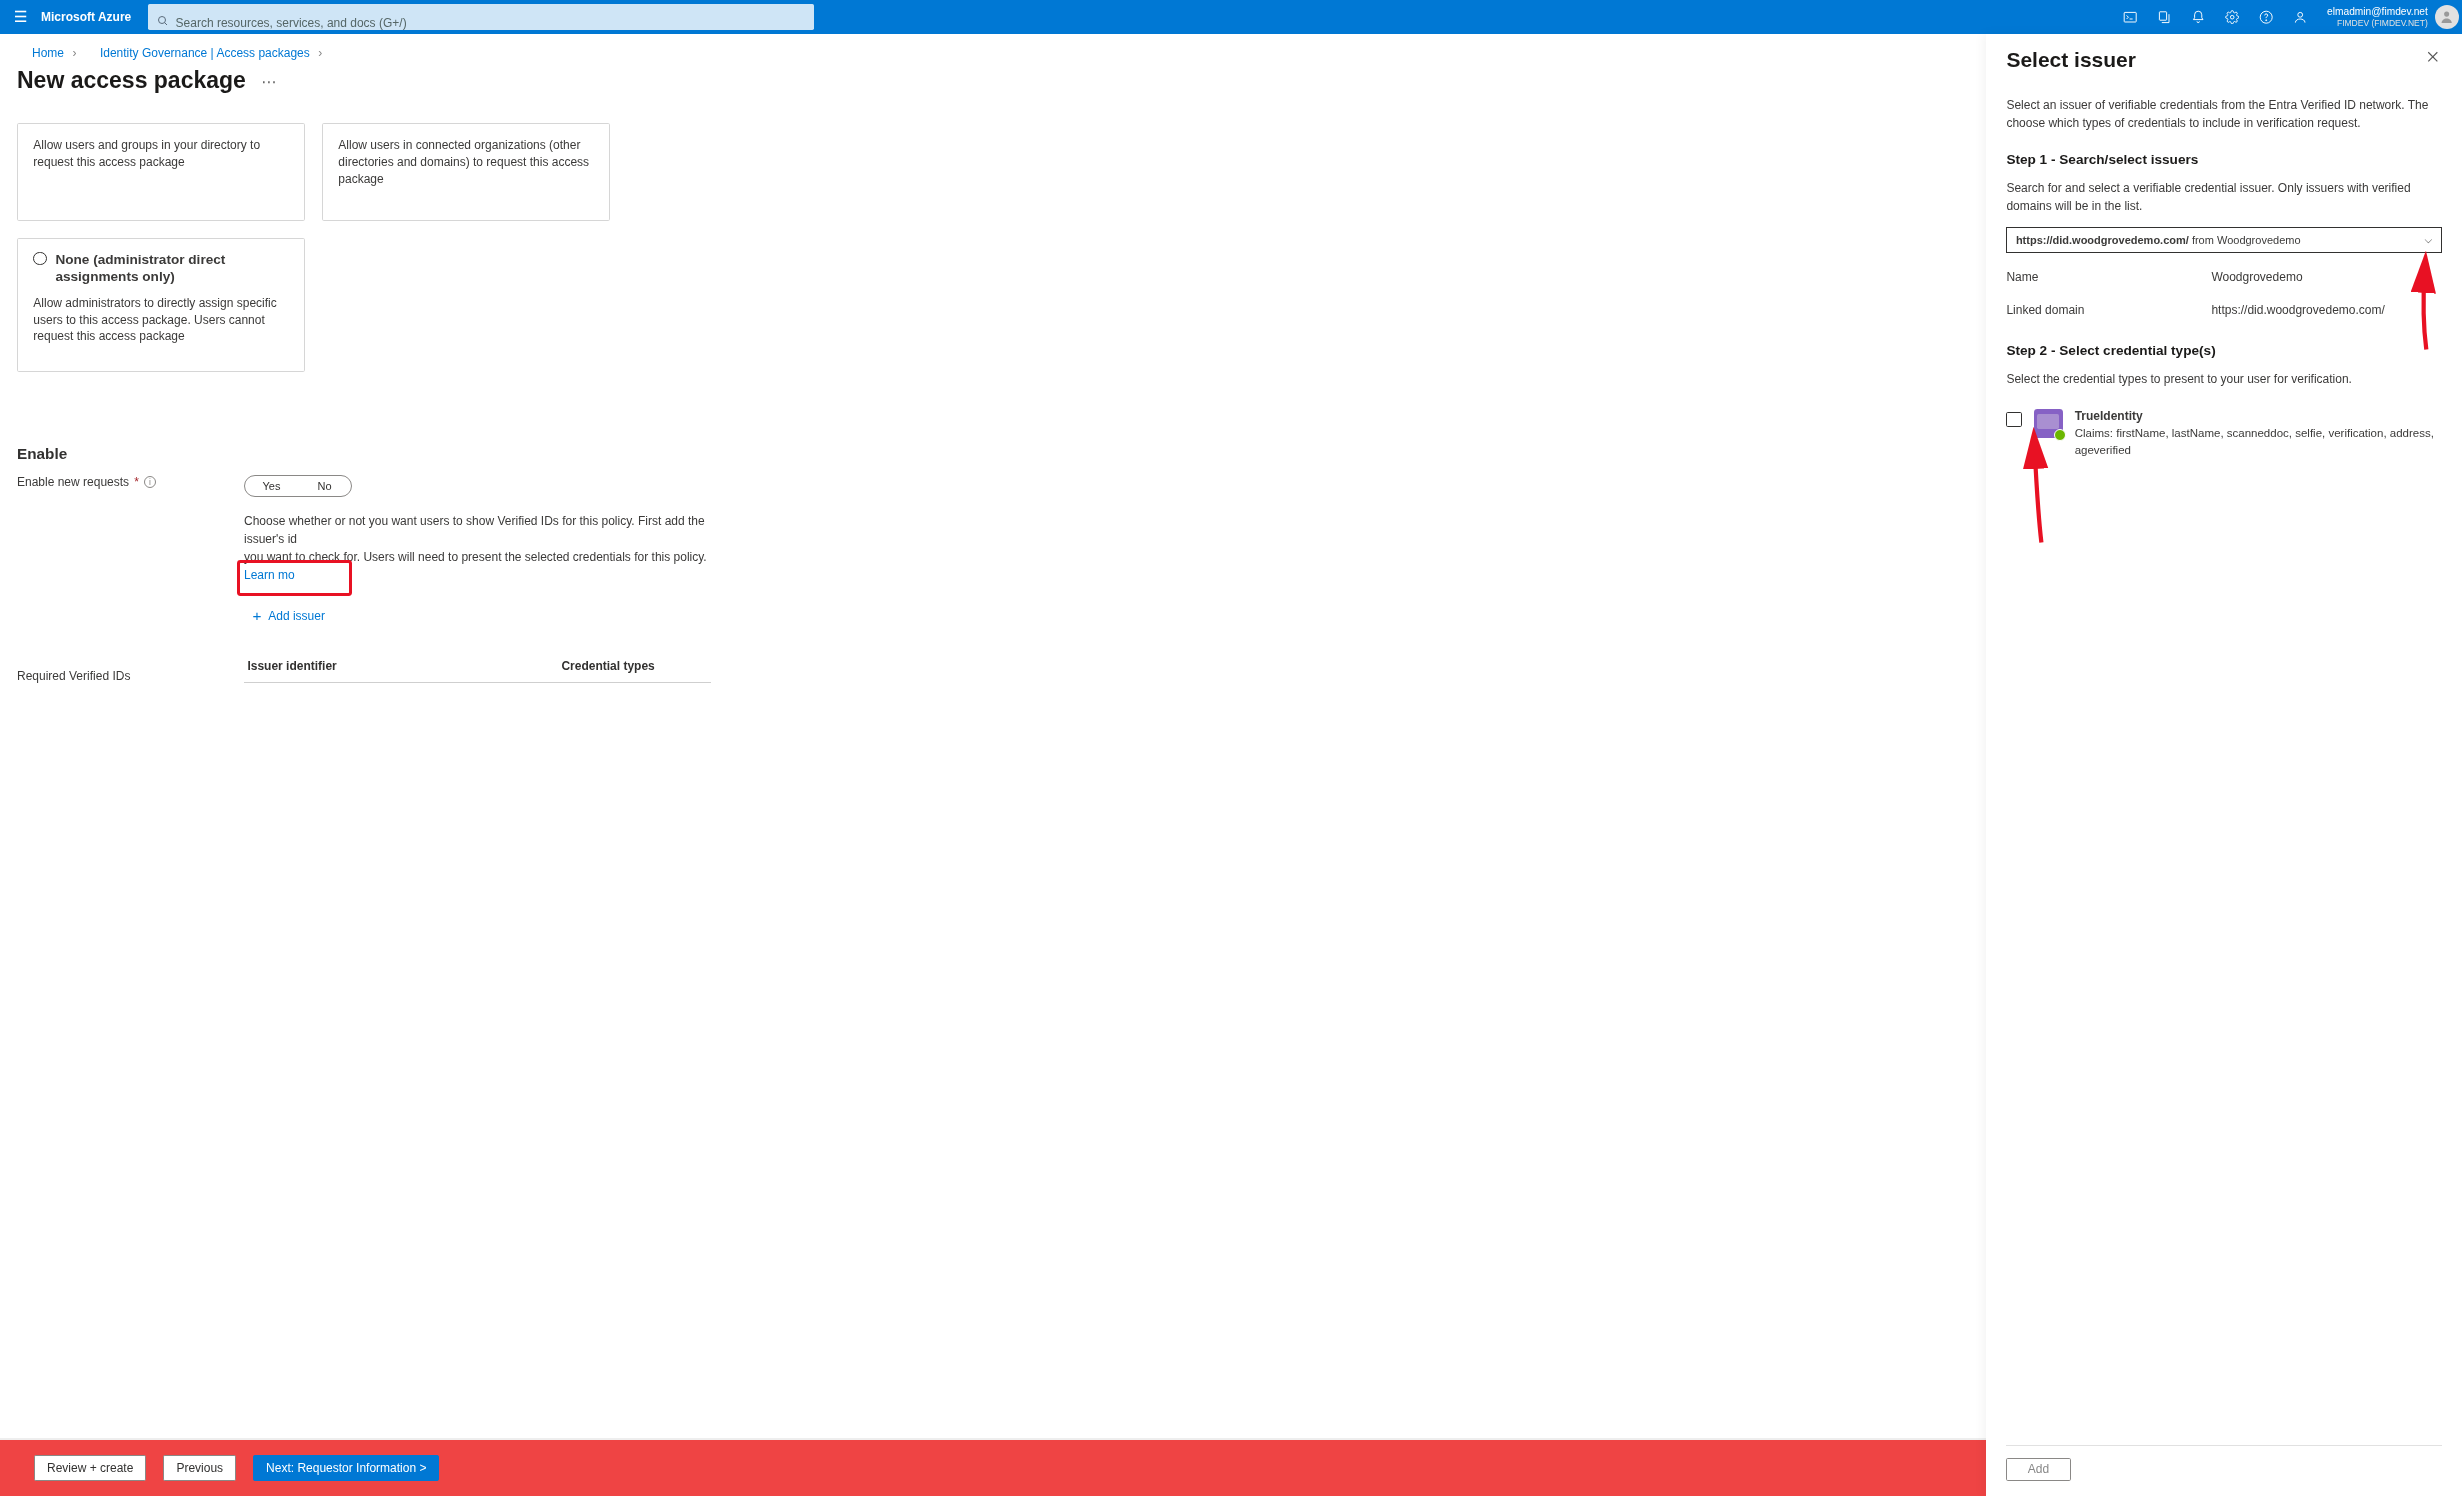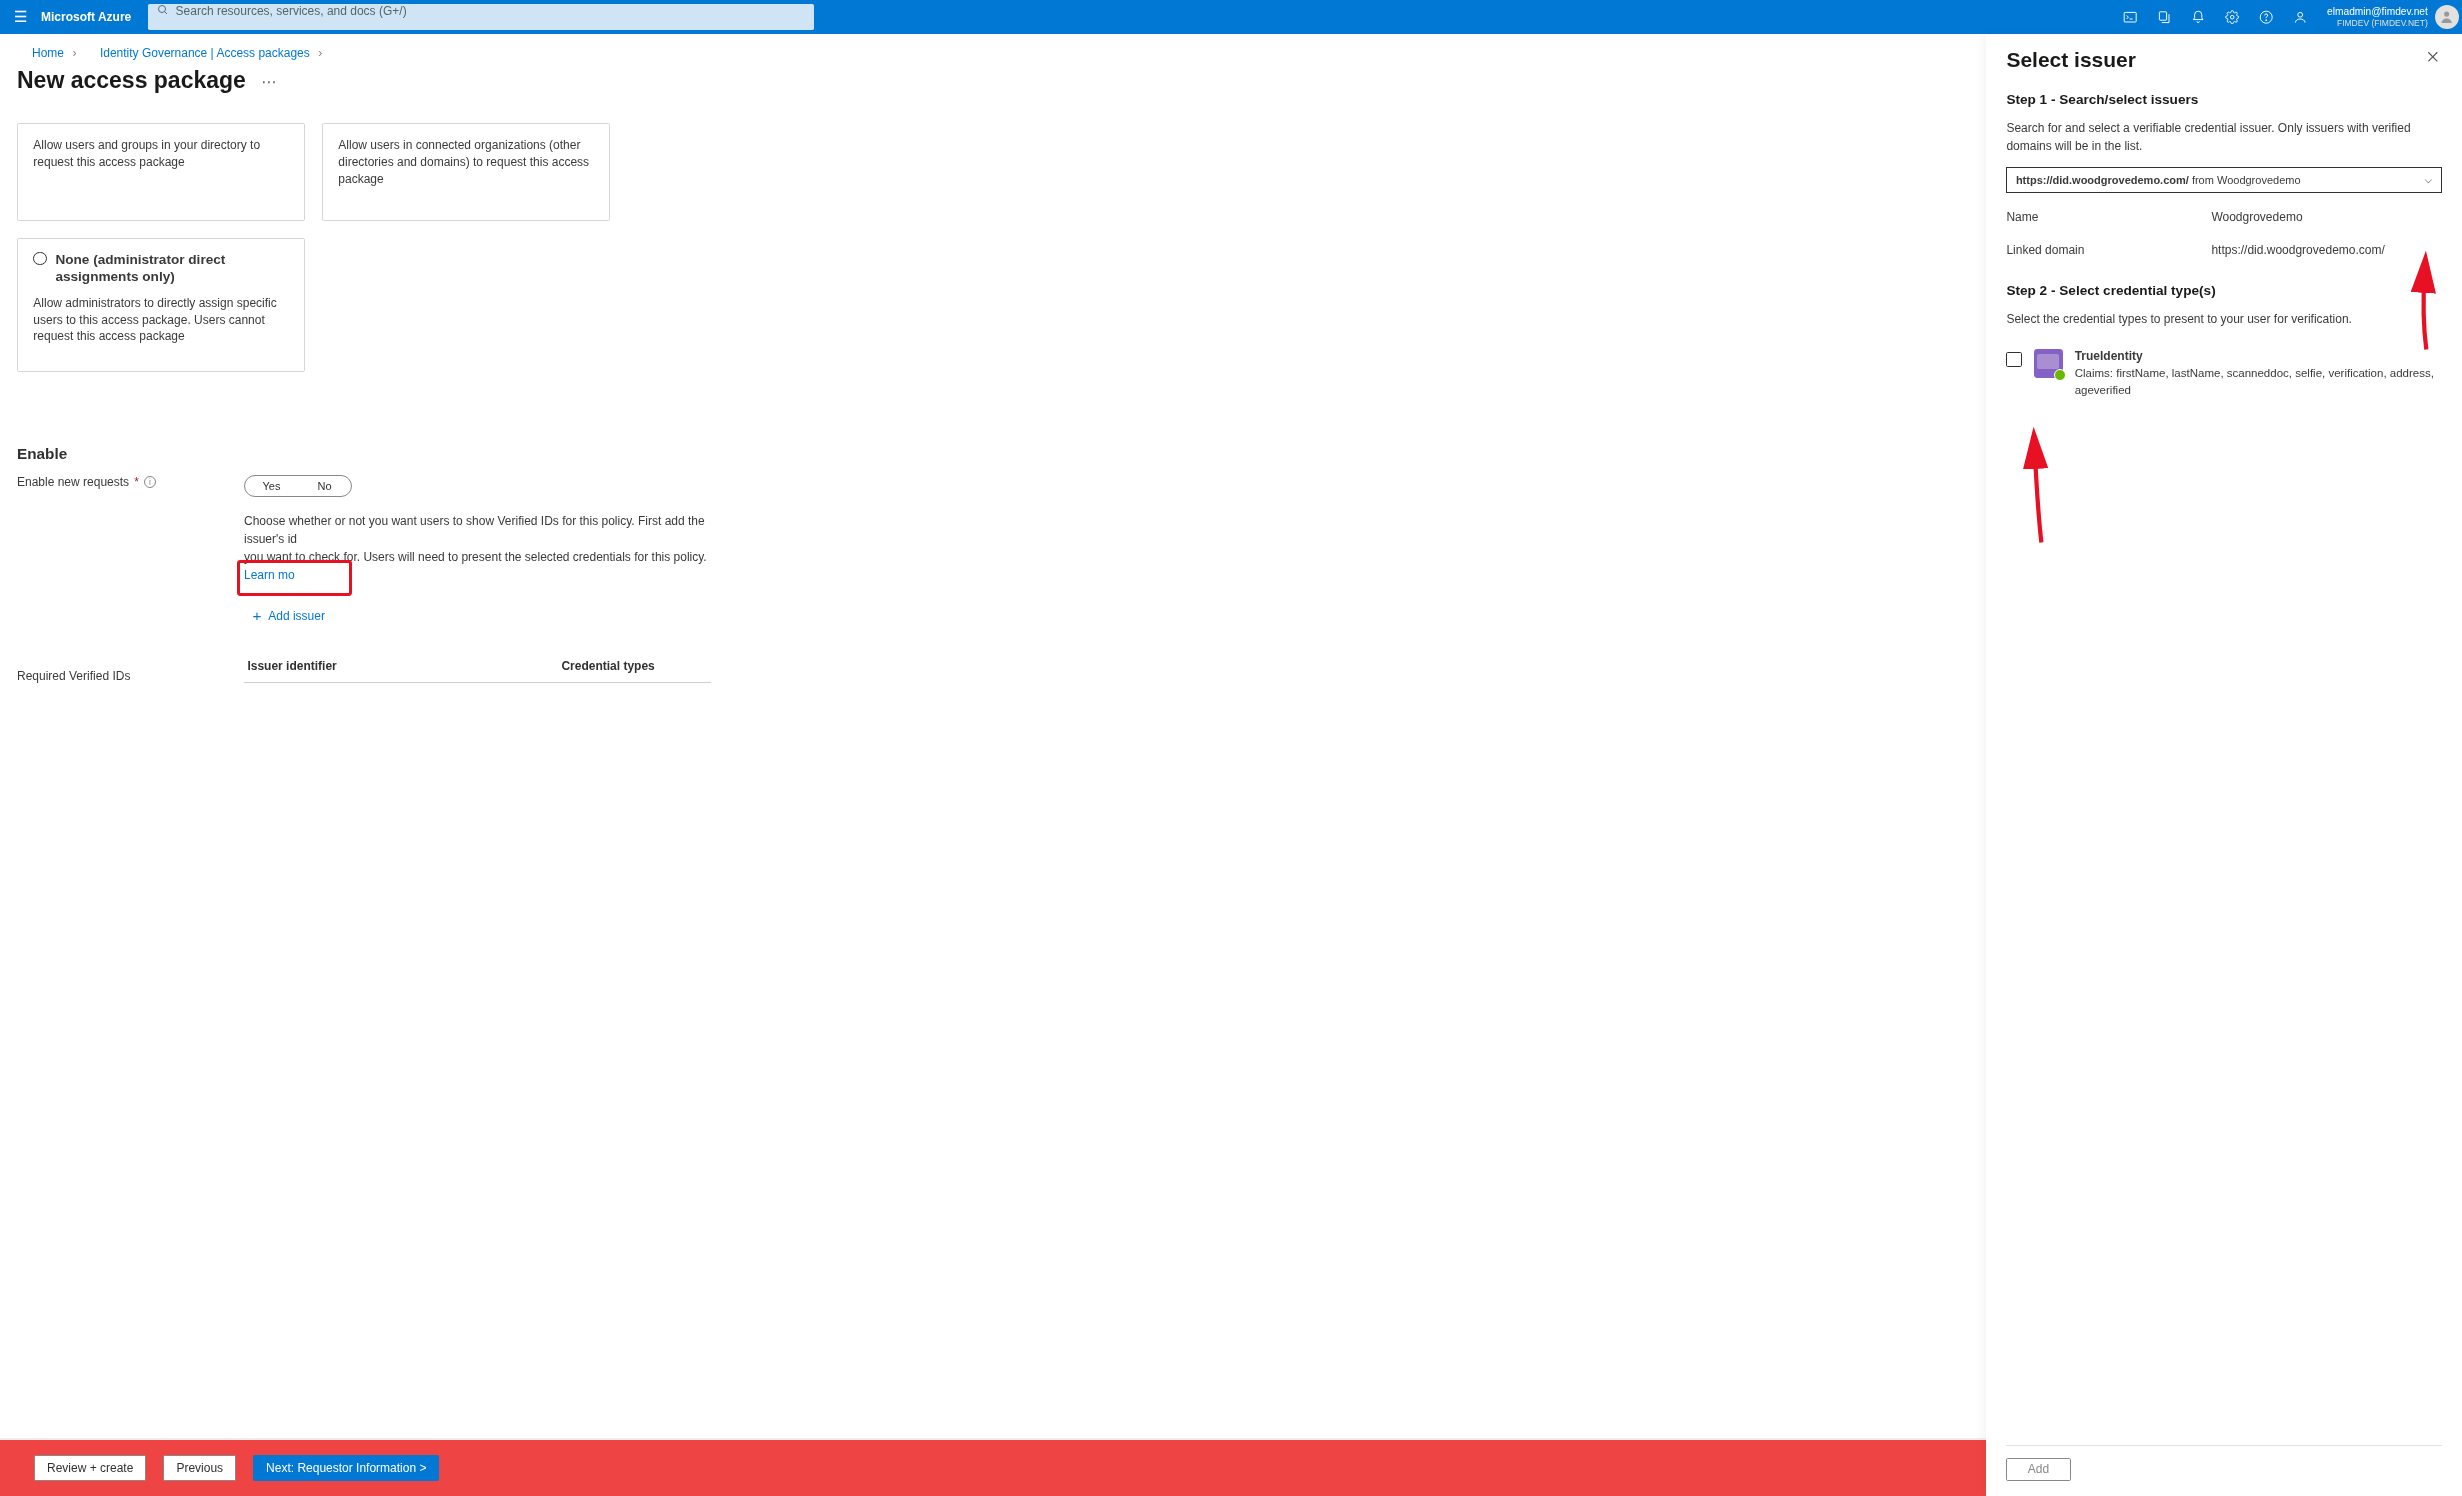--- a/index.html
+++ b/index.html
@@ -3,21 +3,21 @@
 <meta charset="utf-8">
 <style>
   * { box-sizing: border-box; margin: 0; padding: 0; }
   html, body { width: 100%; height: 100%; font-family: "Segoe UI", Tahoma, Geneva, Verdana, sans-serif; background:#fff; color:#323130; }
   body { position:relative; overflow:hidden; }
 
   
   .topbar { height:34px; background:#0078d4; display:flex; align-items:center; color:#fff; font-size:12px; }
   .hamburger { width:41px; text-align:center; font-size:15.3px; cursor:pointer; }
   .brand { font-weight:600; margin-right:17px; white-space:nowrap; cursor:pointer; }
-  .search-wrap { flex:1; max-width:666px; height:25.5px; background:#cfe5f6; border-radius:1.7px; display:flex; align-items:flex-start; padding:0 8.5px; }
+  .search-wrap { flex:1; max-width:666px; height:25.5px; background:#cfe5f6; border-radius:1.7px; display:flex; align-items:flex-end; padding:0 8.5px; }
   .search-icon { margin-right:6.8px; color:#5b6b7b; font-size:12px; }
   .search-input { flex:1; border:none; background:transparent; outline:none; font-size:12px; color:#333; }
   .search-input::placeholder { color:#566; }
   .top-icons { margin-left:auto; display:flex; align-items:center; height:100%; }
   .top-icon { width:34px; height:34px; display:flex; align-items:center; justify-content:center; cursor:pointer; font-size:13.6px; }
   .user-block { padding:0 3.4px 0 10.2px; display:flex; align-items:center; cursor:pointer; height:100%; }
   .user-text { text-align:right; line-height:1.2; margin-right:6.8px; }
   .user-email { font-size:10.2px; display:block; }
   .user-tenant { font-size:8.5px; color:#e0e0e0; display:block; text-transform:uppercase; }
   .avatar { width:24px; height:24px; border-radius:50%; background:#e1e1e1; display:flex; align-items:center; justify-content:center; color:#888; }
@@ -254,20 +254,21 @@
     <div class="panel-title">Select issuer</div>
     <button class="close-btn">
       <svg width="13.6" height="13.6" viewBox="0 0 24 24" stroke="#555" stroke-width="2" fill="none">
           <line x1="4" y1="4" x2="20" y2="20"></line>
           <line x1="20" y1="4" x2="4" y2="20"></line>
         </svg>
     </button>
   </div>
 
   <div class="panel-body">
+    <div class="panel-desc">Select an issuer of verifiable credentials from the Entra Verified ID network. The choose which types of credentials to include in verification request.</div>
 
     <div class="step-h">Step 1 - Search/select issuers</div>
     <div>Search for and select a verifiable credential issuer. Only issuers with verified domains will be in the list.</div>
 
     <div class="dropdown">
       <span>
         <span class="bold">https://did.woodgrovedemo.com/</span><span> from  Woodgrovedemo</span>
       </span>
       <span class="chev">⌵</span>
     </div>

